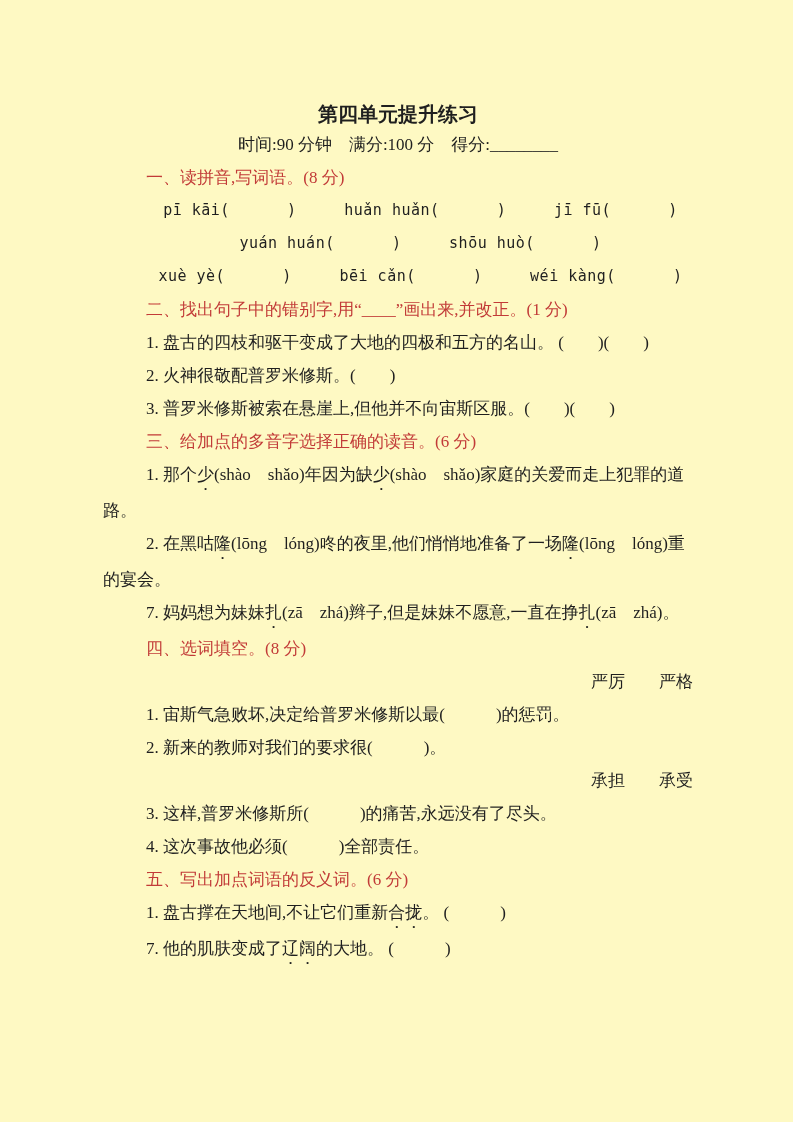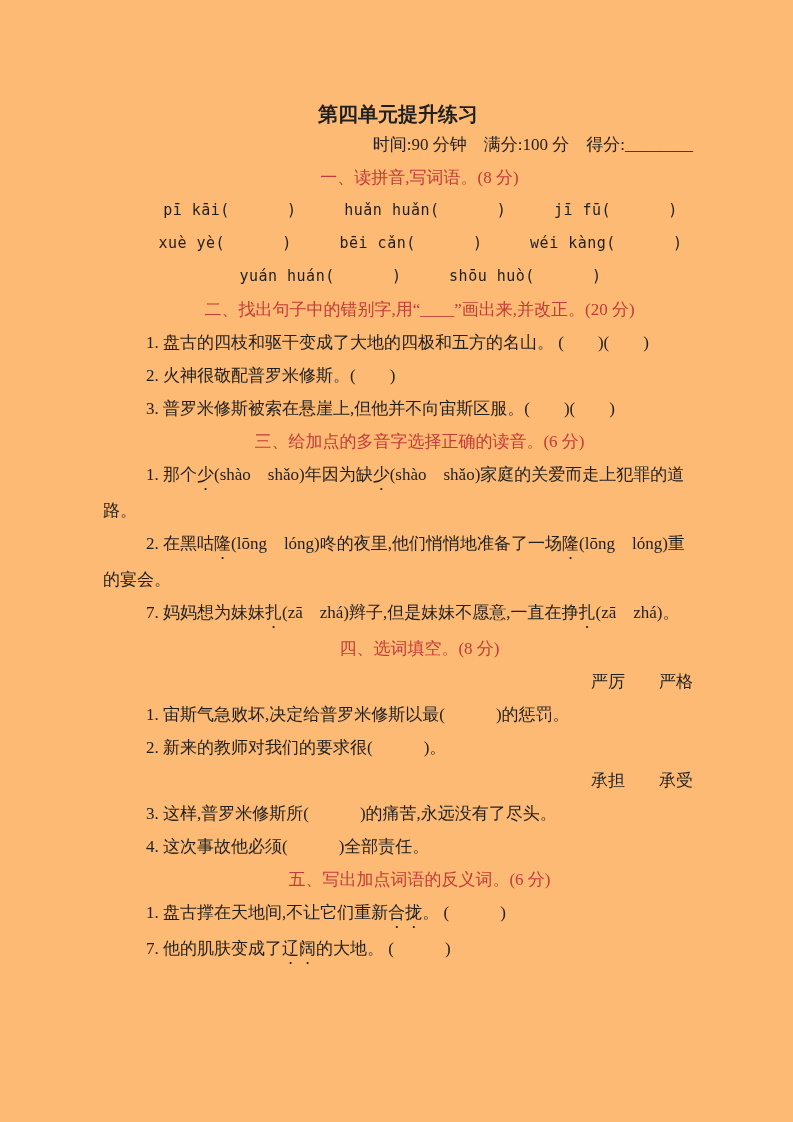--- a/index.html
+++ b/index.html
@@ -1,38 +1,38 @@
 <!DOCTYPE html>
 <html><head>
 <meta charset="utf-8">
 <style>
   html, body { margin: 0; padding: 0; background: #ffffff; }
   .page {
     position: relative;
     width: 793px;
     height: 1122px;
     margin: 0 auto;
-    background: #fdba74;
+    background: #fef9c3;
     box-sizing: border-box;
     padding: 100px 100px 0 103px;
     font-family: "Liberation Serif", "DejaVu Serif", serif;
     font-size: 17px;
     color: #1f1f1f;
     overflow: hidden;
   }
   p { margin: 0; line-height: 33px; white-space: pre-wrap; }
   .title {
     text-align: center;
     font-size: 20px;
     font-weight: bold;
     line-height: 28px;
     font-family: "Liberation Sans", "DejaVu Sans", sans-serif;
   }
-  .meta { text-align: right; font-size: 17px; }
-  .sec-header { color: #c23b38; text-align: center; }
+  .meta { text-align: center; font-size: 17px; }
+  .sec-header { color: #c23b38; }
   .indent { text-indent: 43px; }
   .center { text-align: right; }
   .pinyin {
     font-family: "DejaVu Sans Mono", monospace;
     font-size: 15px;
     text-indent: 45px;
     letter-spacing: 0.5px;
     text-align: center;
   }
   .dot {
@@ -46,26 +46,26 @@
 <body>
 
 <div class="page">
 
   <p class="title">第四单元提升练习</p>
   <p class="meta">时间:90 分钟　满分:100 分　得分:________</p>
 
   <div>
     <p class="sec-header indent">一、读拼音,写词语。(8 分)</p>
     <p class="pinyin">pī kāi(      )     huǎn huǎn(      )     jī fū(      )</p>
+    <p class="pinyin">yuán huán(      )     shōu huò(      )</p>
     <p class="pinyin">xuè yè(      )     bēi cǎn(      )     wéi kàng(      )</p>
-    <p class="pinyin">yuán huán(      )     shōu huò(      )</p>
   </div>
 
   <div>
-    <p class="sec-header indent">二、找出句子中的错别字,用“____”画出来,并改正。(20 分)</p>
+    <p class="sec-header indent">二、找出句子中的错别字,用“____”画出来,并改正。(1 分)</p>
     <p class="indent">1. 盘古的四枝和驱干变成了大地的四极和五方的名山。 (　　)(　　)</p>
     <p class="indent">2. 火神很敬配普罗米修斯。(　　)</p>
     <p class="indent">3. 普罗米修斯被索在悬崖上,但他并不向宙斯区服。(　　)(　　)</p>
   </div>
 
   <div>
     <p class="sec-header indent">三、给加点的多音字选择正确的读音。(6 分)</p>
     <p class="indent"><span>1. 那个</span><span class="dot">少</span><span>(shào　shǎo)年因为缺</span><span class="dot">少</span><span>(shào　shǎo)家庭的关爱而走上犯罪的道路。</span></p>
     <p class="indent"><span>2. 在黑咕</span><span class="dot">隆</span><span>(lōng　lóng)咚的夜里,他们悄悄地准备了一场</span><span class="dot">隆</span><span>(lōng　lóng)重的宴会。</span></p>
     <p class="indent"><span>7. 妈妈想为妹妹</span><span class="dot">扎</span><span>(zā　zhá)辫子,但是妹妹不愿意,一直在挣</span><span class="dot">扎</span><span>(zā　zhá)。</span></p>

